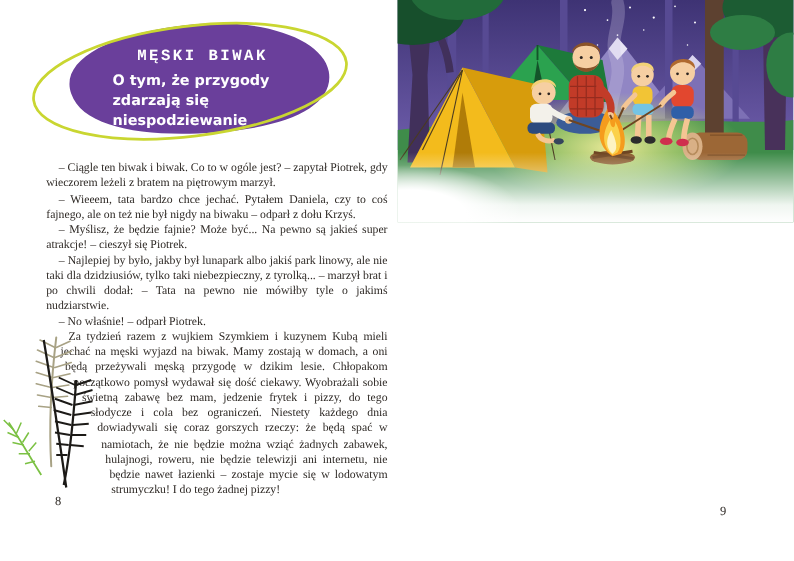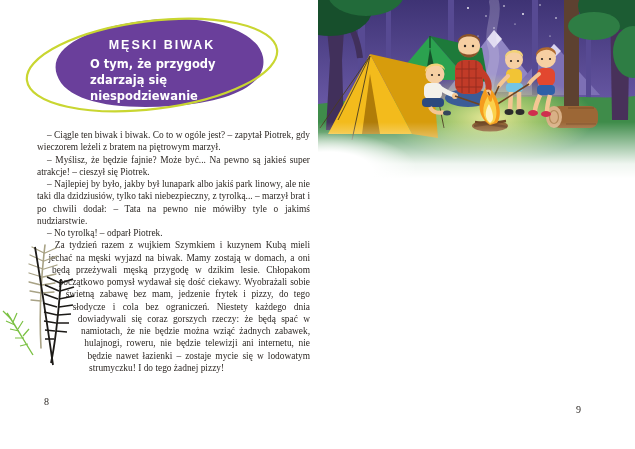--- a/index.html
+++ b/index.html
@@ -9,21 +9,21 @@
   }
   .page{position:absolute;top:0;height:449px;}
   .page-left{left:0;width:318px;}
   .page-right{left:318px;width:317px;}
 
   
   .title-area{position:absolute;left:20px;top:8px;width:264px;height:110px;}
   .title-area svg{position:absolute;left:0;top:0;}
   .chapter-title{
     position:absolute;left:58px;top:30px;width:168px;text-align:center;
-    font-family:Liberation Sans, sans-serif;font-weight:bold;font-size:12.5px;
+    font-family:Liberation Mono, monospace;font-weight:bold;font-size:12.5px;
     letter-spacing:2px;color:#ffffff;
   }
   .chapter-subtitle{
     position:absolute;left:70px;top:48px;width:162px;text-align:left;
     font-family:"DejaVu Sans",sans-serif;font-weight:bold;font-size:11.5px;
     line-height:16px;color:#ffffff;
   }
 
   
   .body-text{
@@ -57,23 +57,24 @@
       <svg width="264" height="110" viewBox="0 0 264 110">
         <path d="M122,13 C185,4 238,22 243,49 C248,76 212,94 152,98 C95,102 46,94 37,67 C28,42 62,21 122,13 Z" fill="#6a3f9b"></path>
         <ellipse cx="132" cy="57" rx="126" ry="44" fill="none" stroke-width="2.2" transform="rotate(-7 132 57)" stroke="#c9d631"></ellipse>
       </svg>
       <div class="chapter-title">MĘSKI BIWAK</div>
       <div class="chapter-subtitle">O tym, że przygody zdarzają się niespodziewanie</div>
     </div>
 
     <div class="body-text left-text">
       <p>– Ciągle ten biwak i biwak. Co to w ogóle jest? – zapytał Piotrek, gdy wieczorem leżeli z bratem na piętrowym marzył.</p>
+      <p>– Wieeem, tata bardzo chce jechać. Pytałem Daniela, czy to coś fajnego, ale on też nie był nigdy na biwaku – odparł z dołu Krzyś.</p>
       <p>– Myślisz, że będzie fajnie? Może być... Na pewno są jakieś super atrakcje! – cieszył się Piotrek.</p>
       <p>– Najlepiej by było, jakby był lunapark albo jakiś park linowy, ale nie taki dla dzidziusiów, tylko taki niebezpieczny, z tyrolką... – marzył brat i po chwili dodał: – Tata na pewno nie mówiłby tyle o jakimś nudziarstwie.</p>
-      <p>– No tyrolką! – odparł Piotrek.</p>
+      <p>– No właśnie! – odparł Piotrek.</p>
       <div class="fern-float">
         <svg width="100" height="130" viewBox="0 0 100 130">
 
           <g stroke-linecap="round" stroke="#a8a285">
             <path d="M44,2 C40,35 38,70 40,105" fill="none" stroke-width="1.6"></path>
             <path d="M43,10 L31,4 M42,18 L29,12 M42,26 L28,21 M41,34 L28,30 M40,42 L28,39 M40,50 L29,48 M40,58 L30,57
                      M44,10 L55,5 M43,18 L56,13 M43,26 L56,22 M42,34 L55,31 M41,42 L54,40 M41,50 L53,49" fill="none" stroke-width="1.3"></path>
           </g>
 
           <g stroke="#7bc143">

